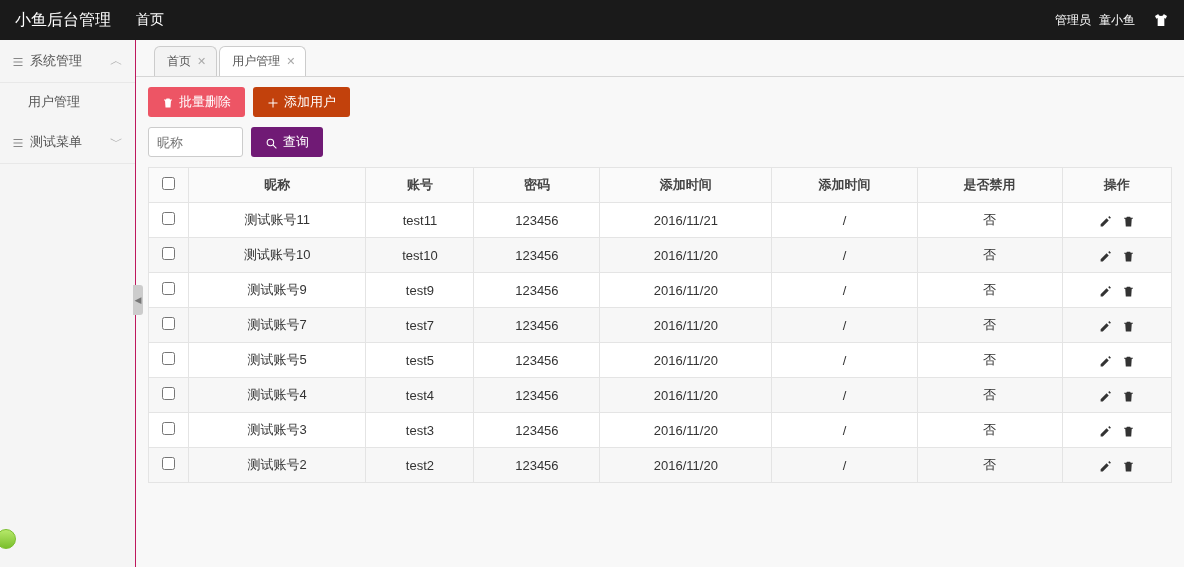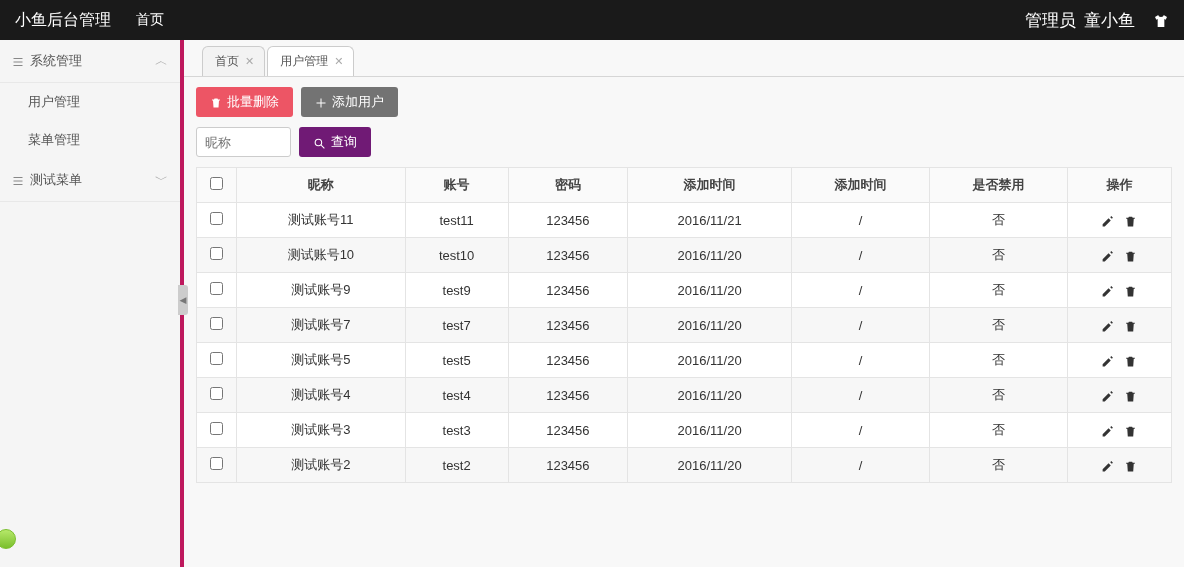--- a/index.html
+++ b/index.html
@@ -1,46 +1,46 @@
 <!DOCTYPE html>
 <html><head>
   <meta charset="utf-8">
   <style>
     * { box-sizing: border-box; margin: 0; padding: 0; }
     body { font-family: "Microsoft YaHei", Arial, sans-serif; font-size: 13px; color: #333; background: #fff; width: 1184px; height: 567px; overflow: hidden; }
     
     .topbar { background: #1a1a1a; height: 40px; display: flex; align-items: center; padding: 7px 15px; color: #fff; }
     .topbar-brand { font-size: 16px; margin-right: 25px; }
     .topbar-link { color: #fff; text-decoration: none; font-size: 14px; }
-    .topbar-right { margin-left: auto; display: flex; align-items: center; gap: 8px; font-size: 17px; }
+    .topbar-right { margin-left: auto; display: flex; align-items: center; gap: 8px; font-size: 12px; }
     .topbar-right .avatar-icon { margin-left: 10px; }
     
     .layout { display: flex; height: calc(100% - 40px); }
     
-    .sidebar { width: 184px; background: #f5f5f5; border-right: 4px solid #be185d; position: relative; }
+    .sidebar { width: 136px; background: #f5f5f5; border-right: 1px solid #be185d; position: relative; }
     .sidebar-group { }
     .sidebar-group-header { padding: 12px 12px; cursor: pointer; display: flex; align-items: center; gap: 6px; border-bottom: 1px solid #e8e8e8; color: #555; }
     .sidebar-group-header .chev { margin-left: auto; color: #aaa; }
     .sidebar-item { padding: 10px 12px 10px 28px; color: #555; cursor: pointer; }
     .collapse-handle { position: absolute; right: -8px; top: 245px; width: 10px; height: 30px; background: #ccc; border-radius: 0 3px 3px 0; display:flex; align-items:center; justify-content:center; color:#777; font-size:9px; cursor:pointer;}
     .badge-circle { position: absolute; left: -4px; bottom: 18px; width: 20px; height: 20px; border-radius: 50%; background: linear-gradient(#b6e86a,#7abf2c); border:1px solid #7abf2c;}
     
     .main { flex: 1; display: flex; flex-direction: column; background: #f8f8f8; overflow:hidden;}
     
     .tabs { display: flex; align-items: flex-end; padding: 6px 10px 0 18px; border-bottom: 1px solid #d6d6d6; background: #f8f8f8; gap: 2px; }
     .tab { padding: 6px 10px 6px 12px; border: 1px solid #ccc; border-bottom: none; border-radius: 6px 6px 0 0; background: #fff; display: flex; align-items: center; gap: 6px; cursor: pointer; font-size: 12px; color:#555;}
     .tab .close-x { color: #aaa; font-size: 11px; }
     .tab.inactive { background: #f3f3f3; }
     
     .content { flex: 1; padding: 10px 12px; overflow: auto; }
     
     .toolbar { display: flex; gap: 8px; margin-bottom: 10px; }
     .btn { padding: 6px 14px; border: none; border-radius: 3px; color: #fff; cursor: pointer; font-size: 13px; display: inline-flex; align-items: center; gap: 5px; }
     .btn-danger { background: #ed5565; }
-    .btn-info { background: #737373; }
+    .btn-info { background: #c2410c; }
     .btn-success { background: #701a75; }
     .searchbar { display: flex; gap: 8px; margin-bottom: 10px; }
     .searchbar input { border: 1px solid #ccc; padding: 6px 8px; width: 95px; border-radius: 3px; font-size: 13px; }
     
     table.data { width: 100%; border-collapse: collapse; background: #fff; font-size: 13px; }
     table.data th, table.data td { border: 1px solid #e4e4e4; padding: 8px 6px; text-align: center; }
     table.data th { background: #fafafa; font-weight: 600; color: #444; }
     table.data tr:nth-child(even) td { background: #f7f7f7; }
     table.data input[type=checkbox] { cursor:pointer; }
     .row-actions { display:inline-flex; gap:10px; justify-content:center;}
@@ -75,21 +75,20 @@
           <svg width="12" height="12" viewBox="0 0 24 24" fill="#888">
               <rect x="3" y="4" width="18" height="2"></rect>
               <rect x="3" y="11" width="18" height="2"></rect>
               <rect x="3" y="18" width="18" height="2"></rect>
             </svg>
         </span>
         <span>系统管理</span>
         <span class="chev">︿</span>
       </div>
       <div class="sidebar-item"><span>用户管理</span></div>
-      <div class="sidebar-item"><span>菜单管理</span></div>
     </div>
     <div class="sidebar-group">
       <div class="sidebar-group-header">
         <span>
           <svg width="12" height="12" viewBox="0 0 24 24" fill="#888">
               <rect x="3" y="4" width="18" height="2"></rect>
               <rect x="3" y="11" width="18" height="2"></rect>
               <rect x="3" y="18" width="18" height="2"></rect>
             </svg>
         </span>

